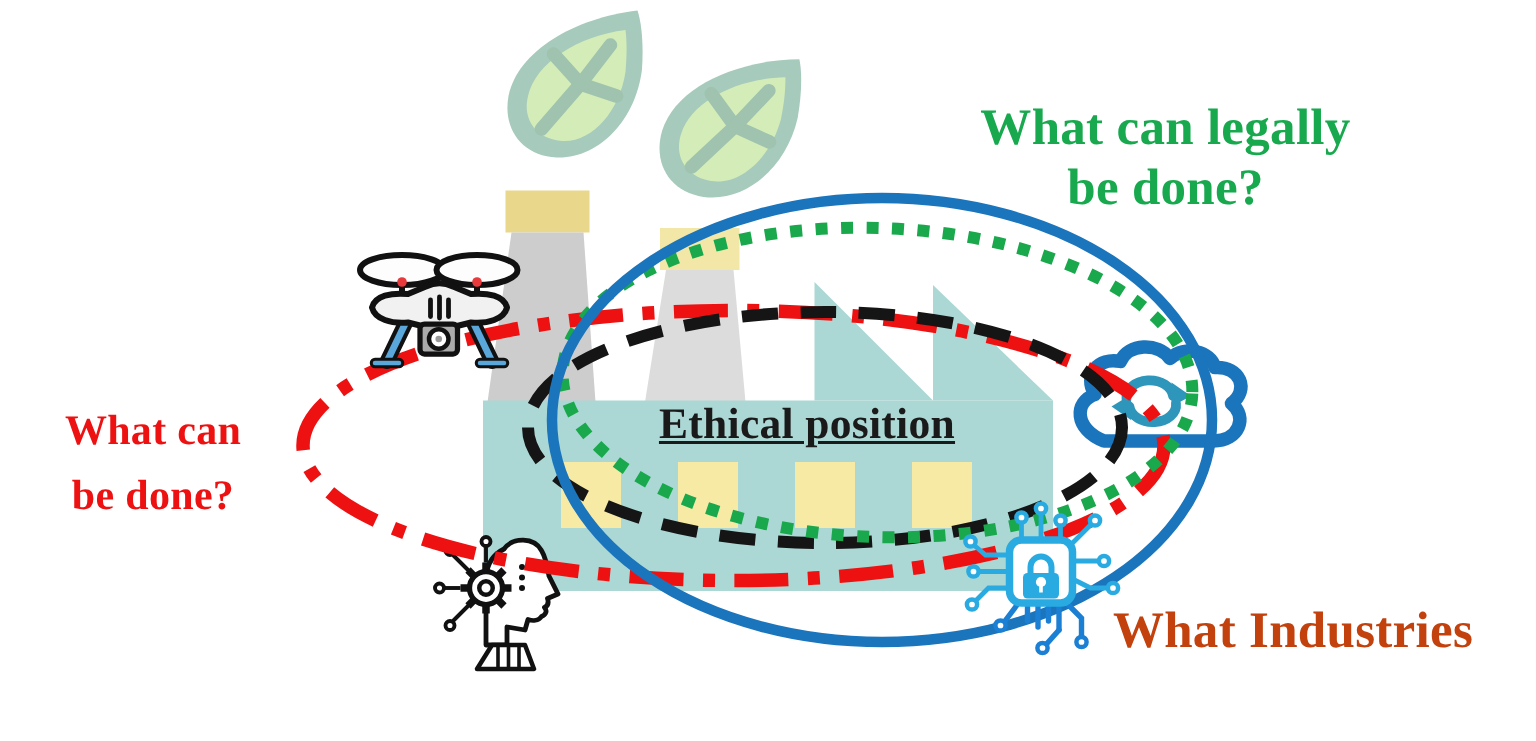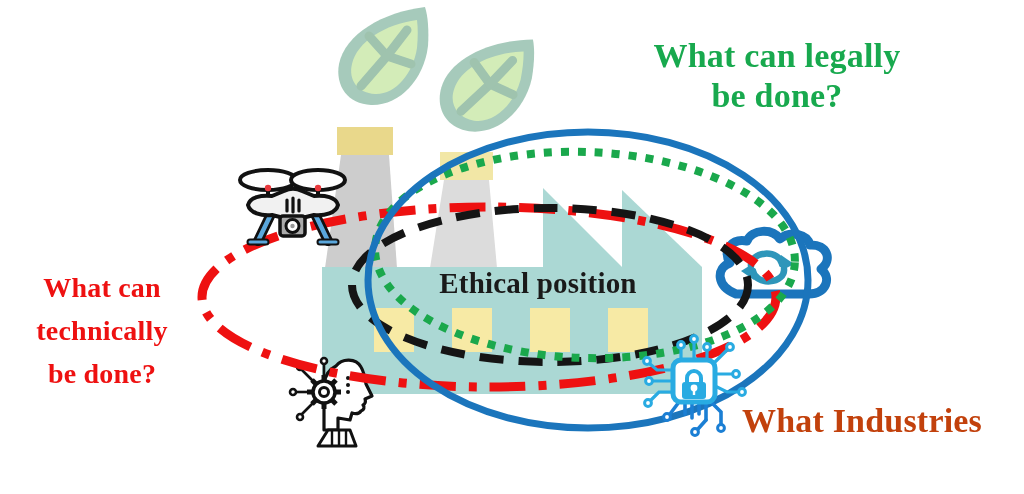--- a/index.html
+++ b/index.html
@@ -5,24 +5,24 @@
   html,body{margin:0;padding:0;background:#fff;}
   .stage{
     position:relative;width:1024px;height:494px;background:#ffffff;
     overflow:hidden;font-family:"Liberation Serif",serif;
   }
   .stage svg{position:absolute;left:0;top:0;}
   .label{
     position:absolute;font-weight:700;text-align:center;
     font-family:"Liberation Serif",serif;letter-spacing:.2px;
   }
-  #lbl-legal{left:622px;top:36px;width:310px;font-size:34px;line-height:40px;color:#18a94e;}
+  #lbl-legal{left:622px;top:66px;width:310px;font-size:34px;line-height:40px;color:#18a94e;}
   #lbl-technical{left:3px;top:266px;width:198px;font-size:28px;line-height:43px;color:#ee1111;}
   #lbl-industry{left:701px;top:400px;width:322px;font-size:34px;line-height:41px;color:#c2410c;}
-  #lbl-ethical{left:423px;top:266px;width:230px;font-size:29px;line-height:34px;color:#1a1a1a;}
+  #lbl-ethical{left:423px;top:266px;width:230px;font-size:29px;line-height:34px;color:#1a1a1a;text-decoration:underline;}
 </style>
 </head>
 <body>
 
 <div class="stage">
 
 <svg width="1024" height="494" viewBox="0 0 1024 494">
   <defs>
     <g id="leaf">
       <path d="M 90 3 C 48 8 10 30 4 60 C 0 82 13 100 36 101 C 64 102 89 76 93 42 C 94 27 93 12 90 3 Z" fill="#a6cabb"></path>
@@ -186,21 +186,20 @@
   </g>
 </svg>
 
 <div class="label" id="lbl-legal">
   <div>What can legally</div>
   <div>be done?</div>
 </div>
 
 <div class="label" id="lbl-technical">
   <div>What can</div>
-  <div>technically</div>
   <div>be done?</div>
 </div>
 
 <div class="label" id="lbl-industry">
   <div>What Industries</div>
 </div>
 
 <div class="label" id="lbl-ethical">
   <div>Ethical position</div>
 </div>

